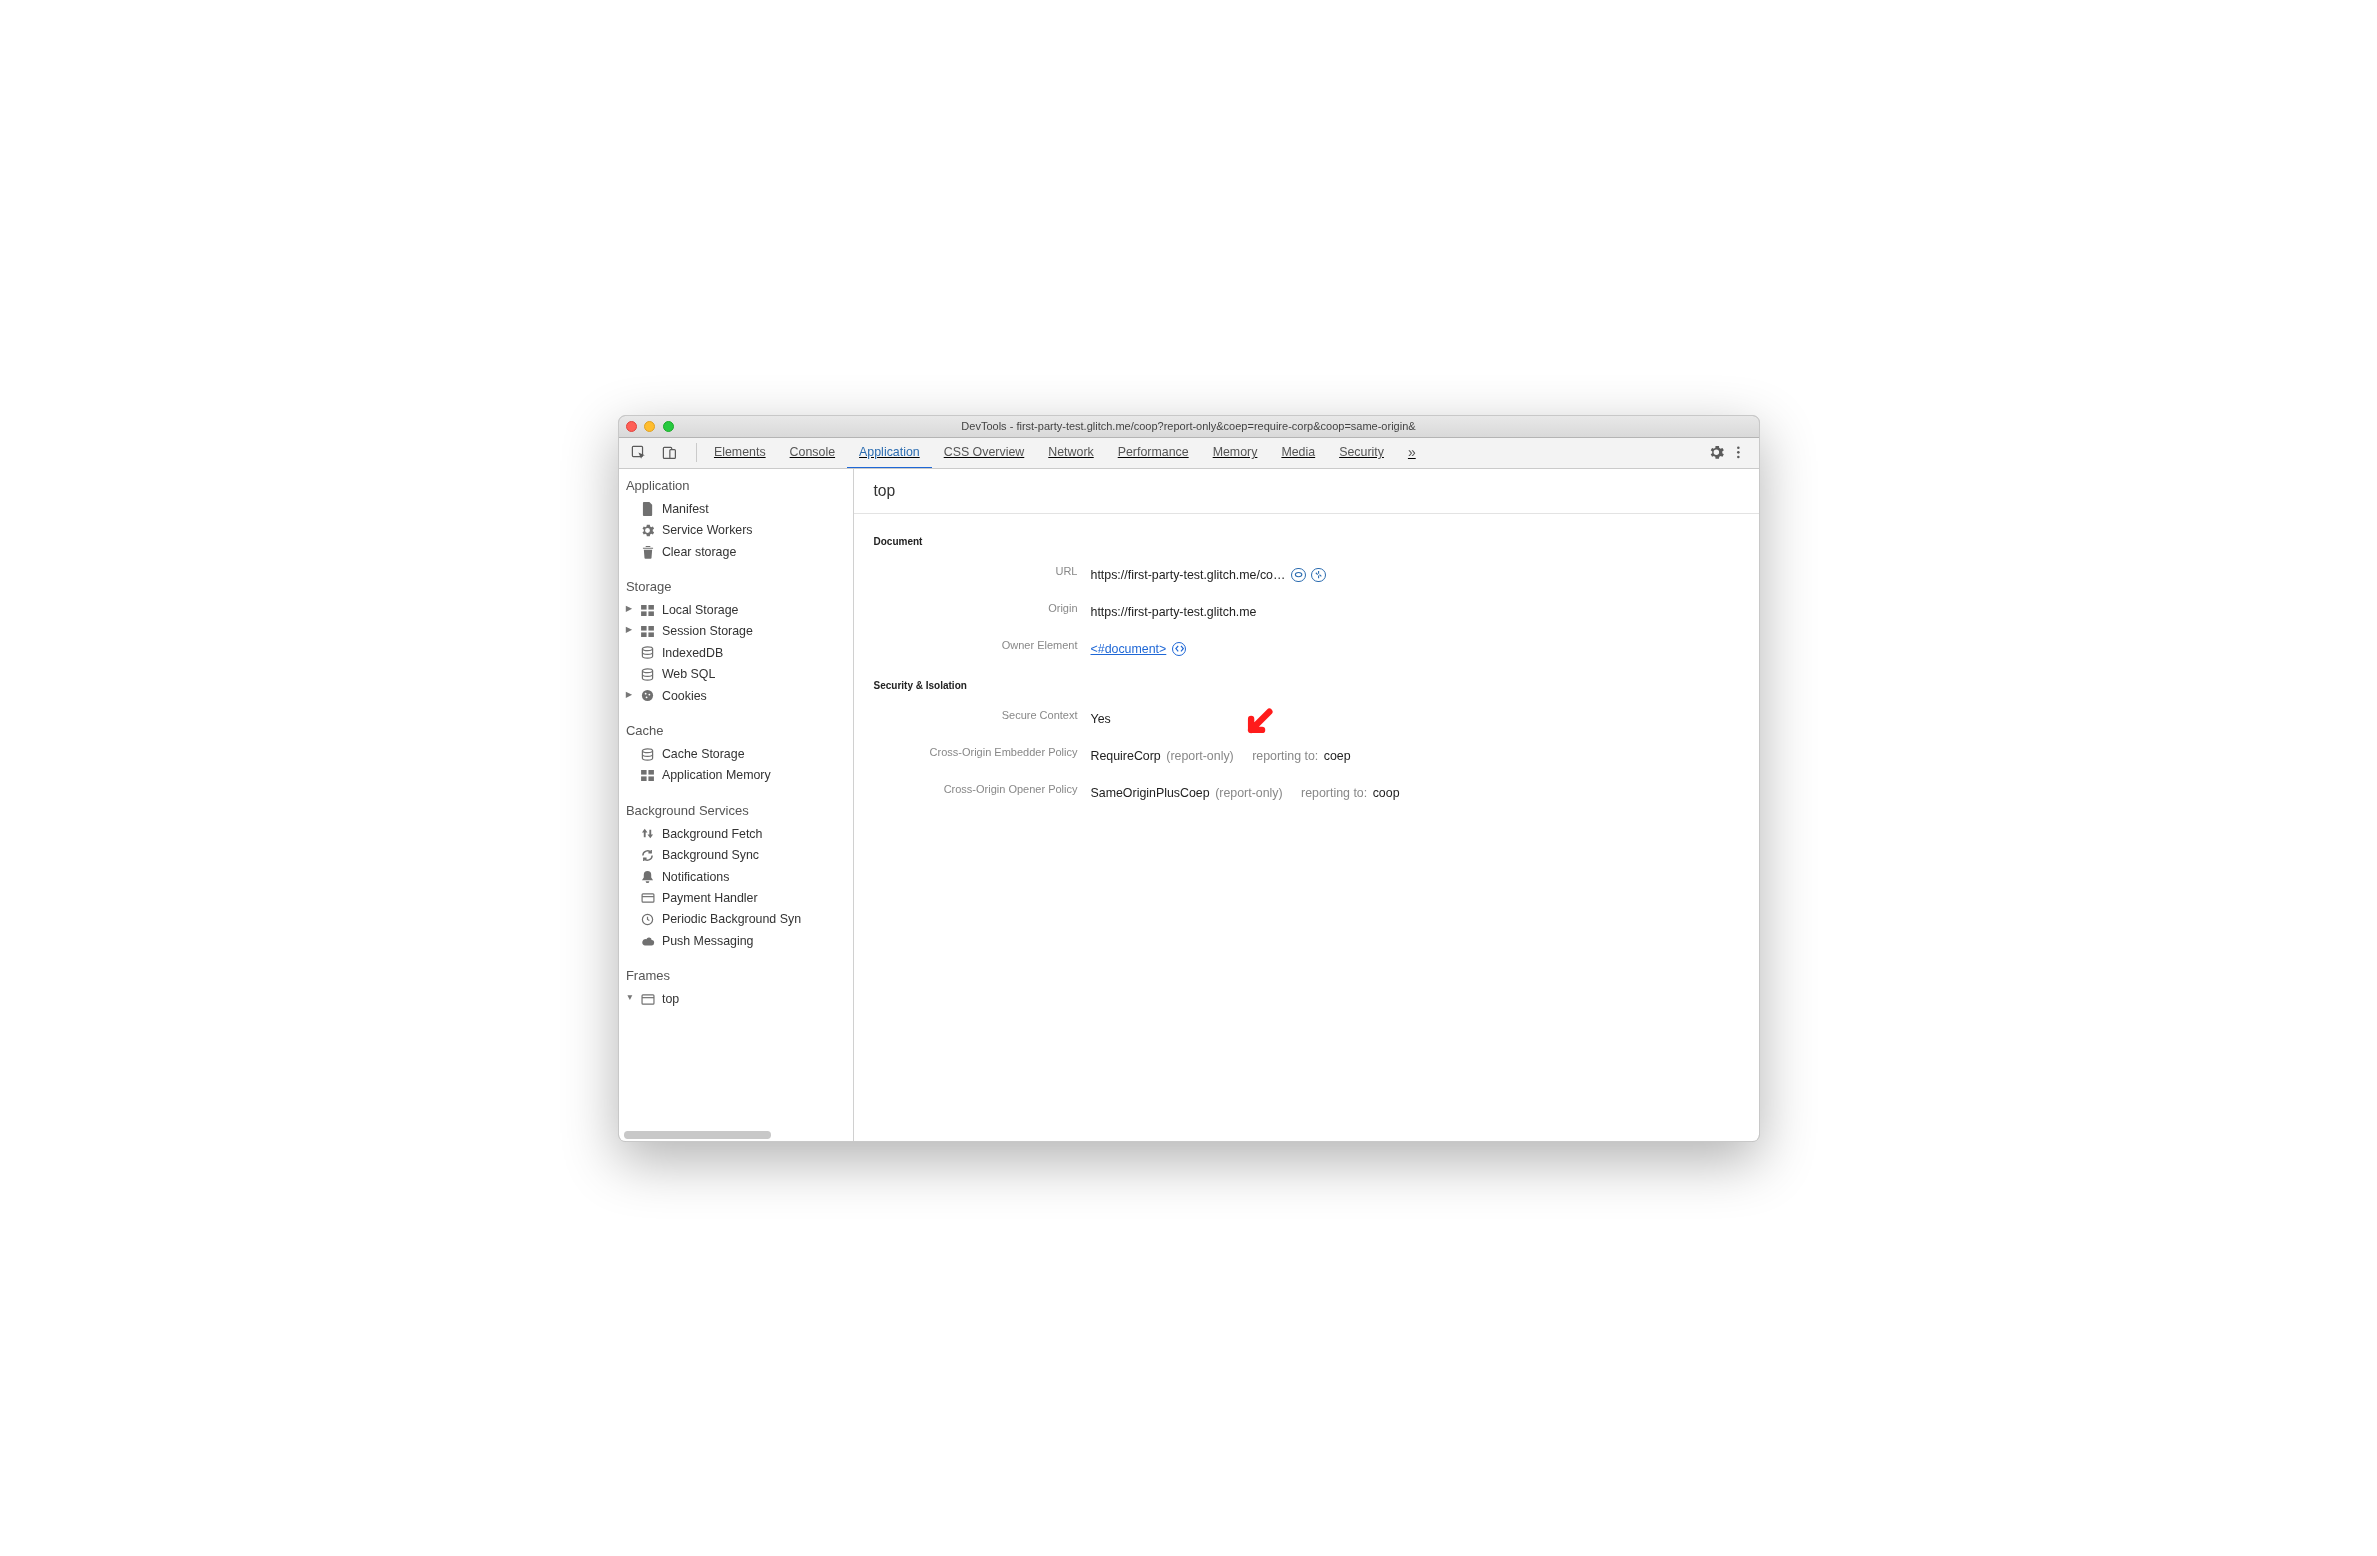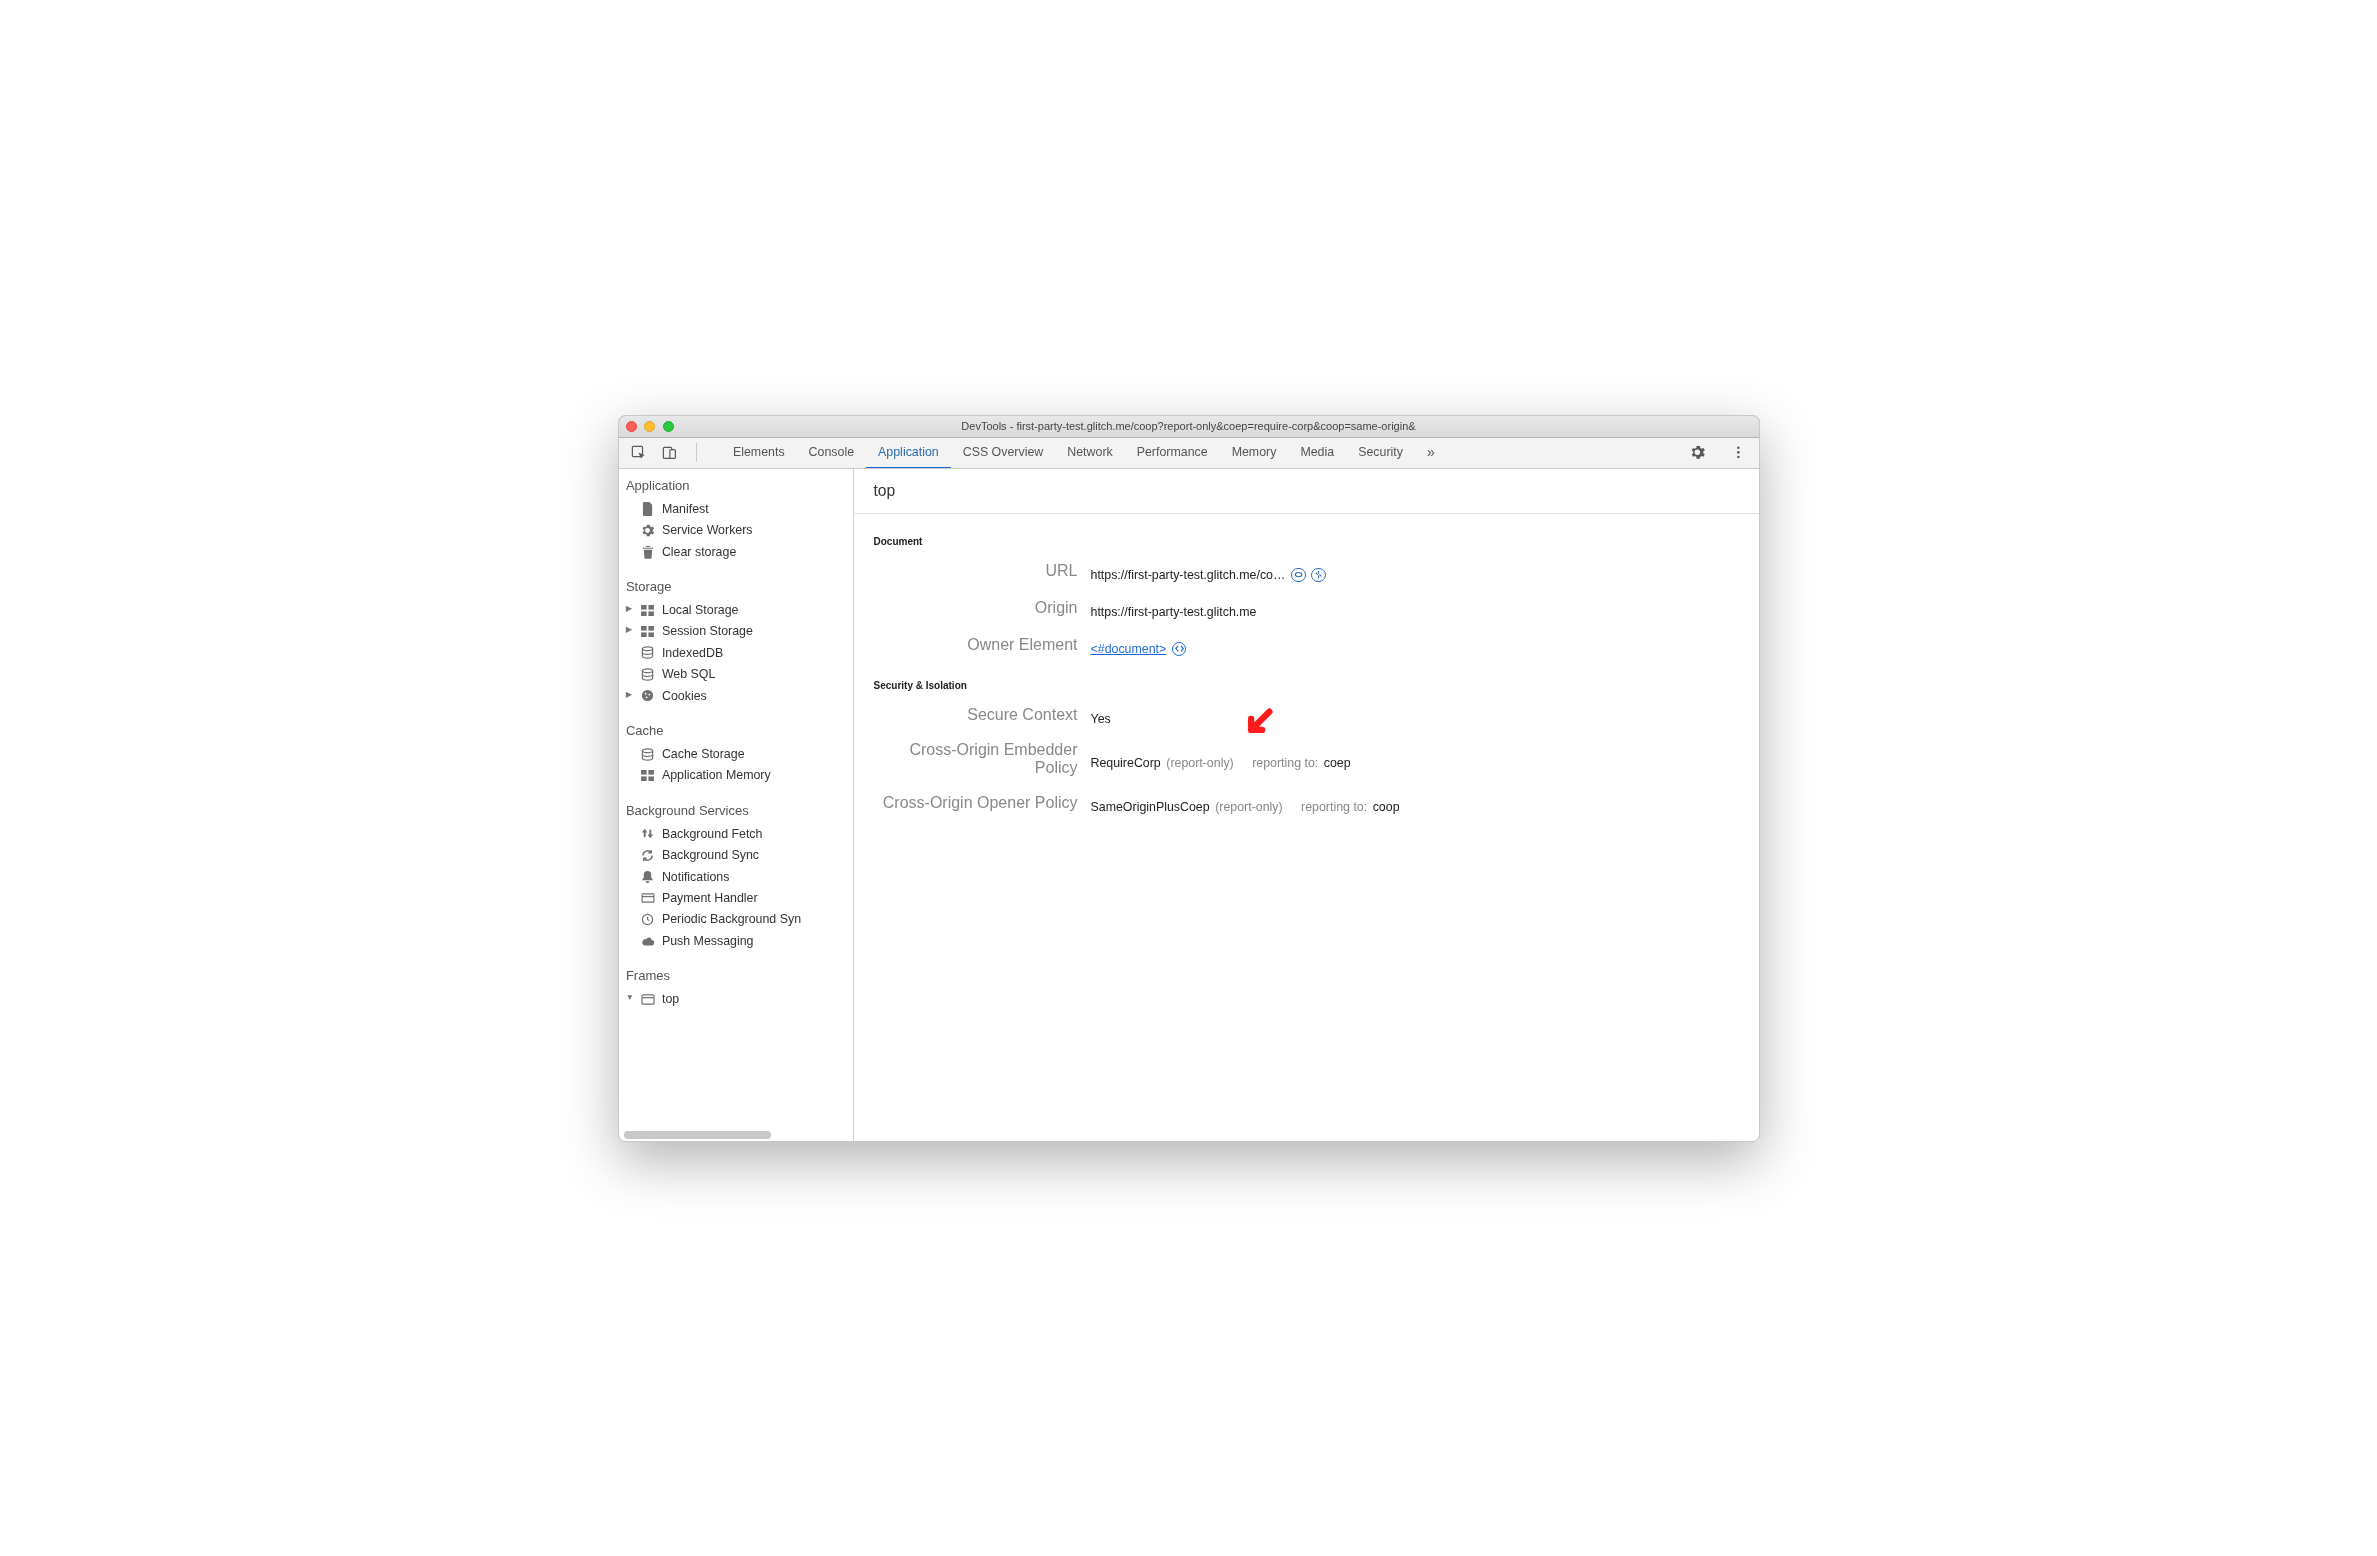--- a/index.html
+++ b/index.html
@@ -41,21 +41,22 @@
   position: absolute; left: 0; right: 0; text-align: center;
   font-size: 11px; color: #444; pointer-events: none;
 }
 .tabbar {
   height: 31px;
   background: #f3f3f3;
   border-bottom: 0.9px solid #cacaca;
   display: flex;
   align-items: center;
   padding: 0 9.2px;
-  gap: 19px;
+  gap: 0;
+  text-decoration: underline;
 }
 .tabbar-left { display: flex; align-items: center; gap: 9.2px; }
 .toolbar-btn { width: 22px; height: 22px; display:flex; align-items:center; justify-content:center; color:#5a5a5a; cursor:pointer; }
 .divider-v { width:0.9px; height:18.4px; background:#cacaca; margin:0 5.5px; }
 .tabs { display: flex; align-items: stretch; height: 100%; }
 .tab {
   padding: 0 12px;
   display:flex; align-items:center;
   font-size: 12.4px;
   color: #555;
@@ -99,21 +100,21 @@
 .main-header {
   padding: 13px 20px;
   font-size: 15.7px;
   color:#333;
   border-bottom: 0.9px solid #e3e3e3;
 }
 .main-body { flex:1; overflow:auto; padding: 16.6px 20px; }
 .section-title { font-weight: 700; font-size: 10px; color:#222; margin-bottom: 13px; margin-top: 5.5px; }
 .section-title.space-top { margin-top: 24px; }
 .field-row { display:flex; align-items:center; margin-bottom: 14.7px; }
-.field-label { width: 217px; text-align: right; padding-right: 13px; color:#888; font-size:16px; }
+.field-label { width: 217px; text-align: right; padding-right: 13px; color:#888; font-size:11px; }
 .field-value { color:#222; font-size:12.4px; display:flex; align-items:center; gap:5.5px; flex-wrap:wrap;margin-top:8px; }
 .badge-icon { width:14.7px; height:14.7px; border:0.9px solid #2b6cb0; border-radius:50%; display:inline-flex; align-items:center; justify-content:center; color:#2b6cb0; font-size:9.2px; }
 .link { color:#1e67d6; text-decoration: underline; cursor:pointer; }
 .muted { color:#888; }
 .arrow-annot {
   position:absolute;
   width:31px; height:31px;
 }
 .main-body { position:relative; }
 </style>

